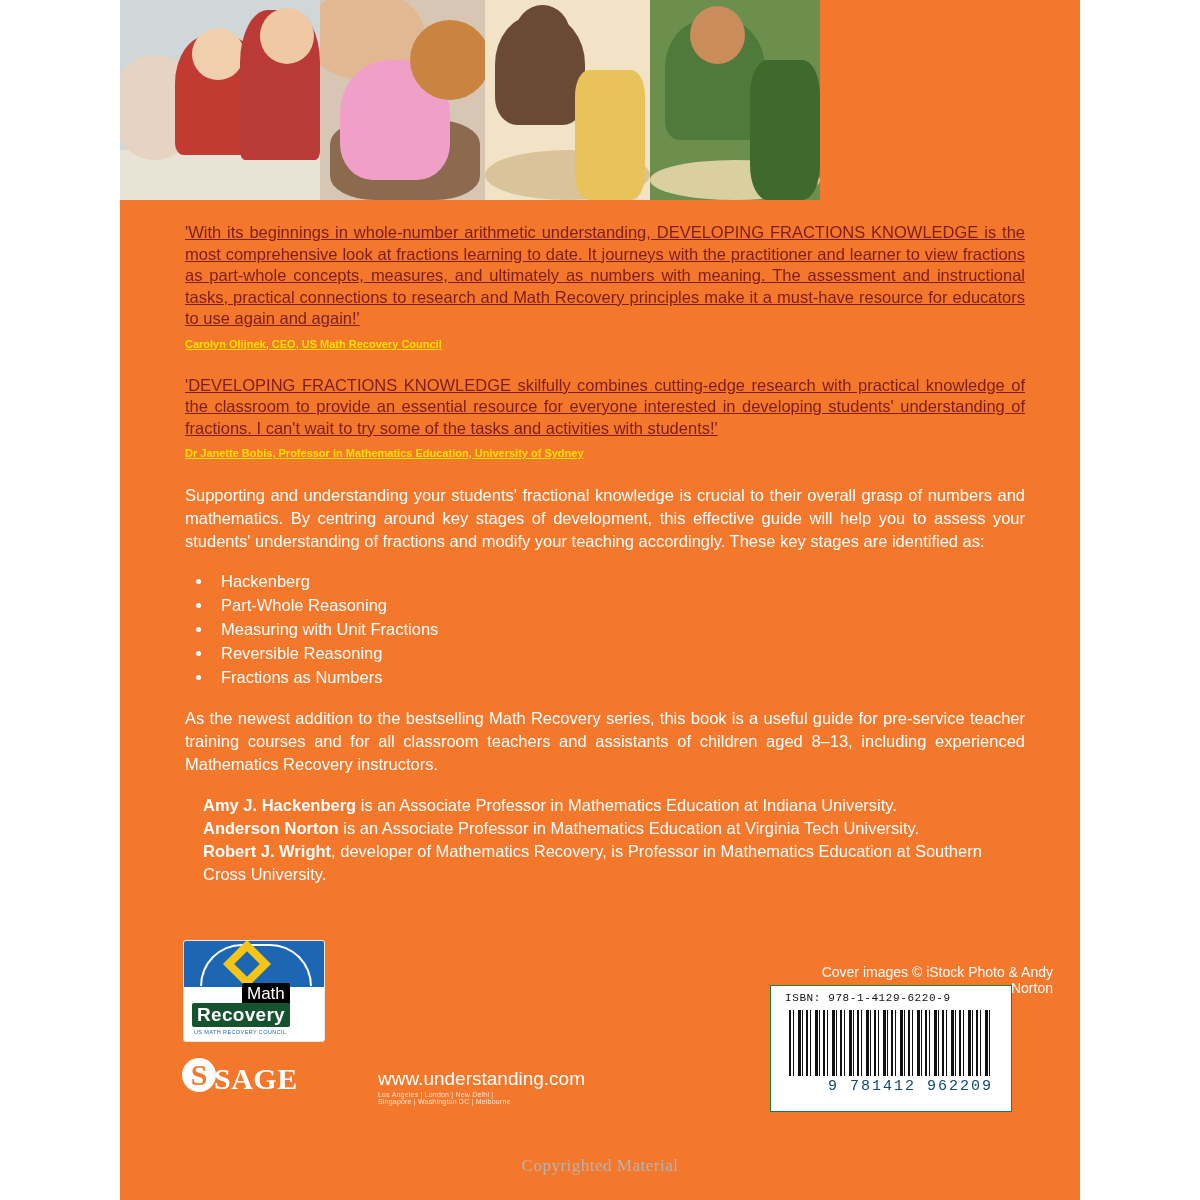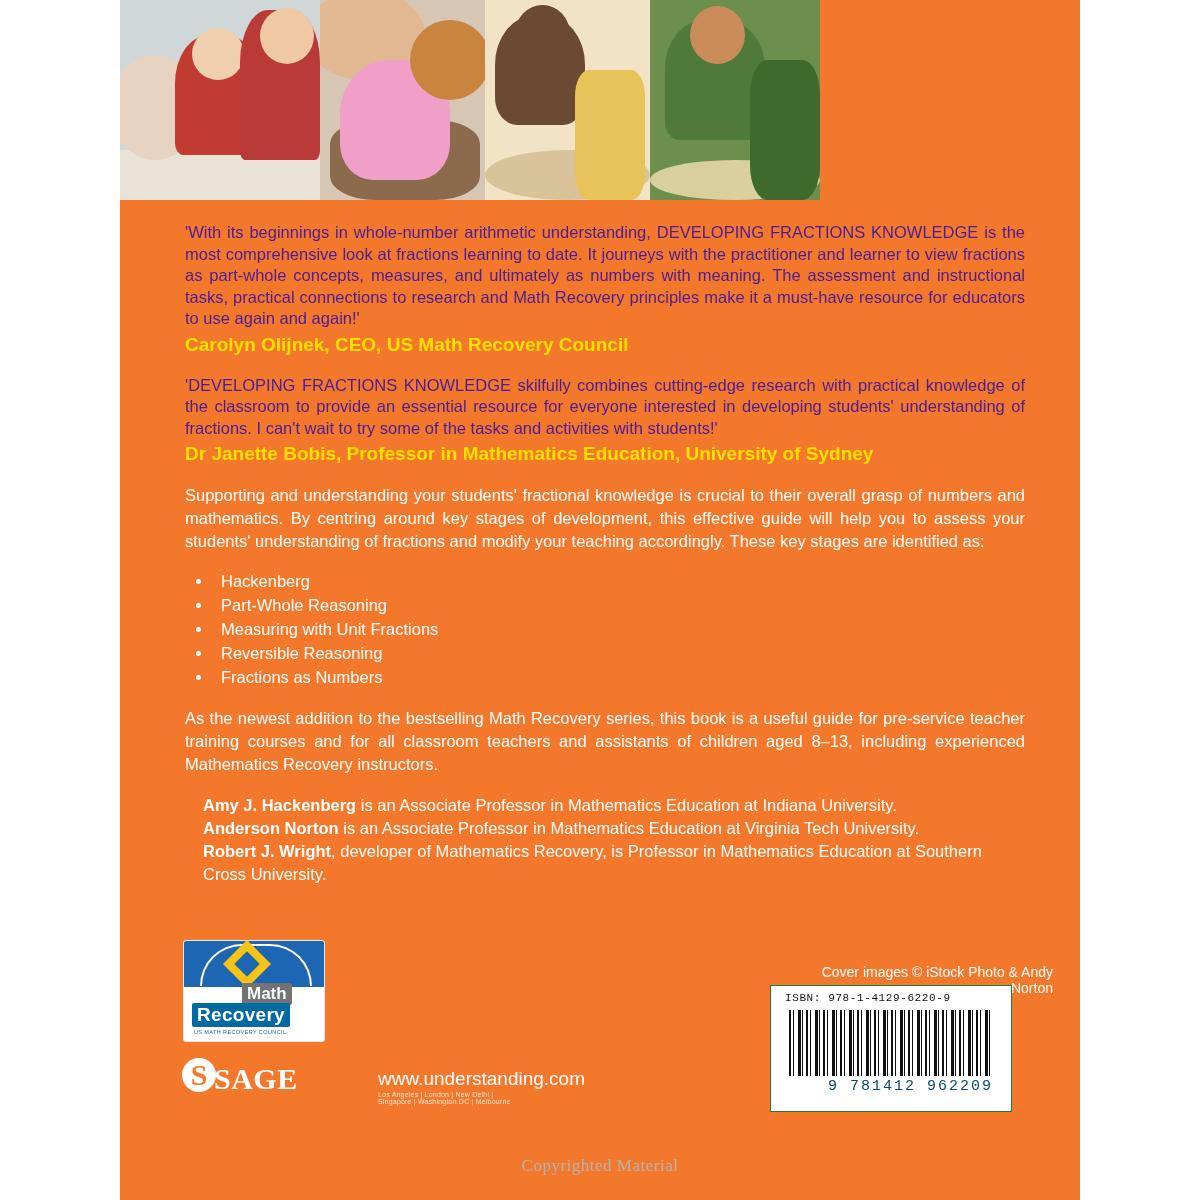--- a/index.html
+++ b/index.html
@@ -55,25 +55,25 @@
   .ph4 .b1{left:15px;top:20px;width:100px;height:120px;background:#4f7a3a;border-radius:40% 40% 15% 15%;}
   .ph4 .b2{left:40px;top:6px;width:55px;height:58px;background:#c98c5a;border-radius:50%;}
   .ph4 .b3{left:100px;top:60px;width:70px;height:140px;background:#3f6a2e;border-radius:25%;}
   .ph4 .b4{left:0;top:160px;width:170px;height:40px;background:#d9cf9f;}
 
   
   .body-text{
     position:absolute;left:65px;top:222px;width:840px;
   }
   .quote{
-    color:#4c1d95;font-size:16.5px;line-height:21.5px;
-    text-align:justify;margin:0 0 4px 0;
+    color:#7f1d1d;font-size:16.5px;line-height:21.5px;
+    text-align:justify;margin:0 0 4px 0;text-decoration:underline;
   }
   .attrib{
-    color:#ffe000;font-size:19px;line-height:21px;font-weight:bold;margin:0 0 20px 0;
+    color:#ffe000;font-size:11px;line-height:21px;font-weight:bold;margin:0 0 20px 0;text-decoration:underline;
   }
   .para{
     color:#ffffff;font-size:16.5px;line-height:23px;text-align:justify;margin:0 0 16px 0;
   }
   ul.bullets{
     margin:0 0 18px 0;padding:0 0 0 28px;color:#ffffff;
     font-size:16.5px;line-height:24px;
   }
   ul.bullets li{margin:0;padding:0 0 0 8px;}
   .authors{
@@ -96,25 +96,25 @@
   }
   .mr-diamond2{
     position:absolute;left:54px;top:14px;width:18px;height:18px;background:#1d66b3;
     transform:rotate(45deg);
   }
   .mr-arc{
     position:absolute;left:16px;top:3px;width:108px;height:40px;
     border:2px solid #ffffff;border-bottom:none;border-radius:60px 60px 0 0;
   }
   .mr-word1{
-    position:absolute;left:58px;top:42px;color:#ffffff;background:#737373;
-    font-weight:bold;font-size:17px;padding:1px 5px;border-radius:2px;
+    position:absolute;left:58px;top:42px;color:#ffffff;background:#000000;
+    font-weight:normal;font-size:17px;padding:1px 5px;border-radius:2px;
   }
   .mr-word2{
-    position:absolute;left:8px;top:62px;color:#ffffff;background:#0369a1;
+    position:absolute;left:8px;top:62px;color:#ffffff;background:#14532d;
     font-weight:bold;font-size:19px;padding:1px 5px;border-radius:2px;letter-spacing:.3px;
   }
   .mr-sub{
     position:absolute;left:10px;top:88px;color:#1d66b3;font-size:5.5px;letter-spacing:.4px;
   }
   
   .sage{
     position:absolute;left:62px;top:1060px;width:330px;height:46px;color:#ffffff;
   }
   .sage-s{

